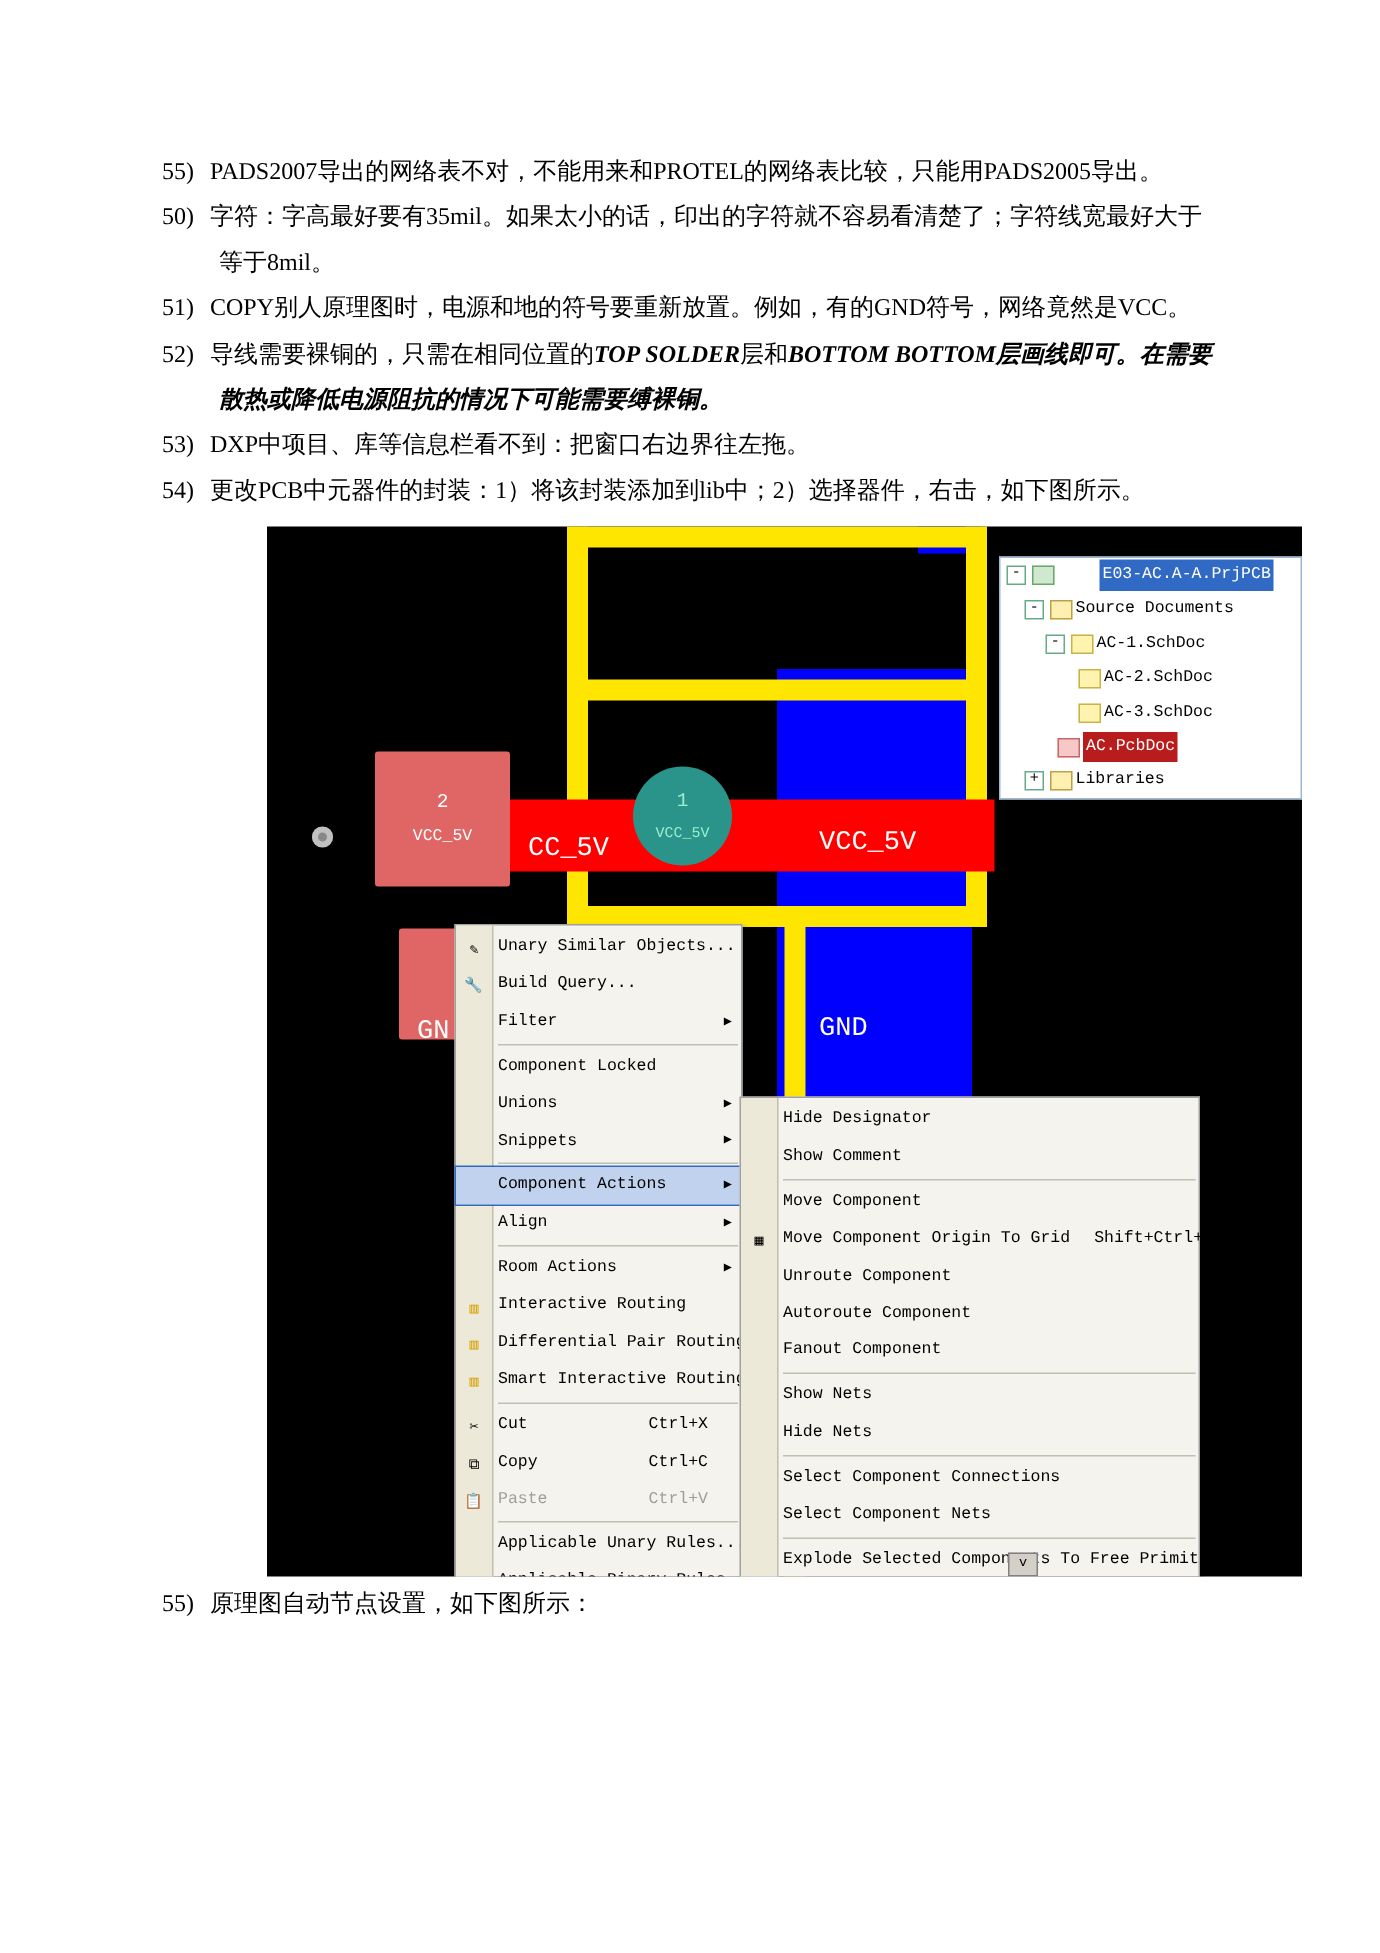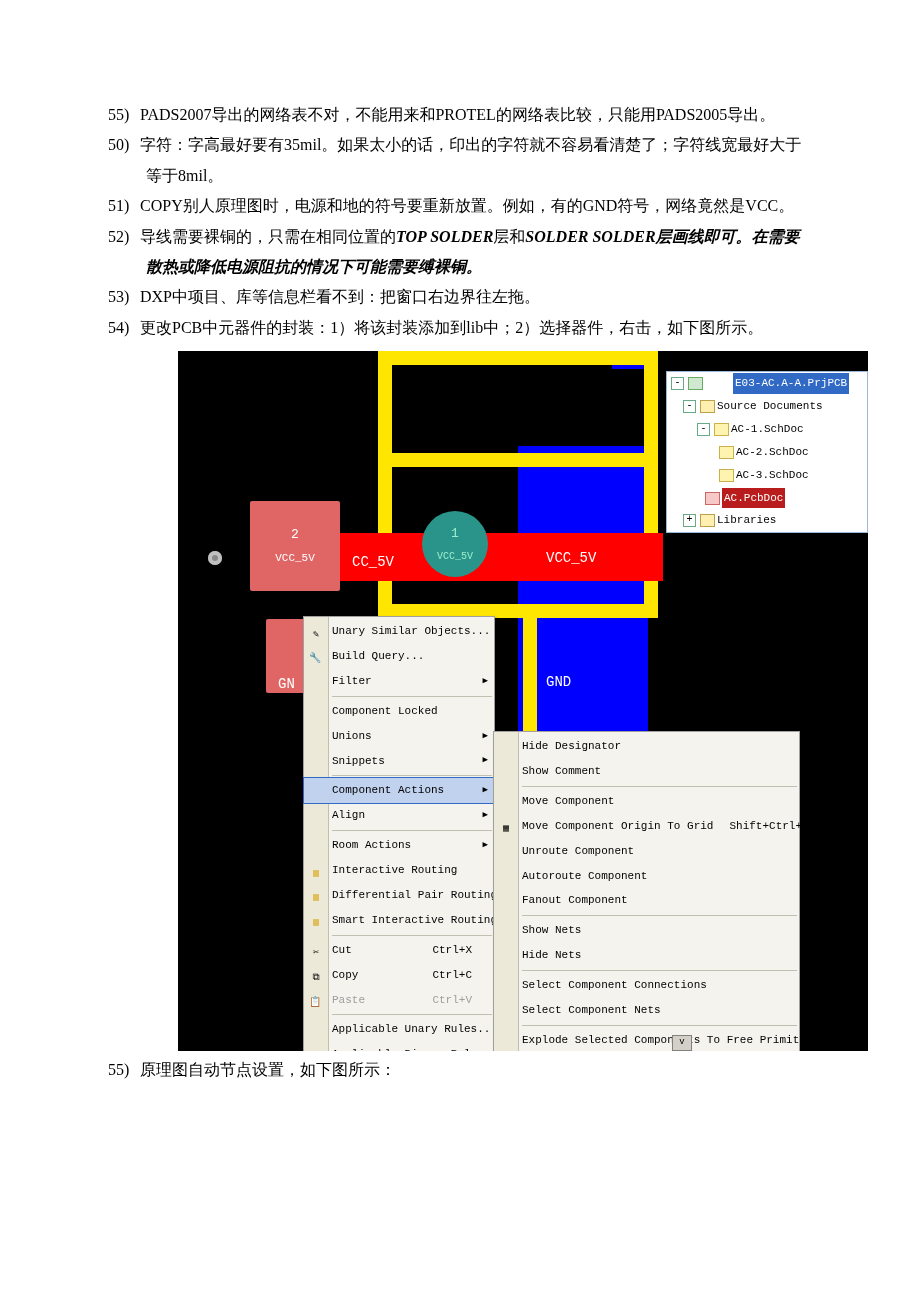--- a/index.html
+++ b/index.html
@@ -58,21 +58,21 @@
   .red-trace { position:absolute; background:#ff0000; }
   .pad.round {
     border-radius:50%; background:#2a948a; color:#9ec;
   }
   .via {
     position:absolute; width:14px;height:14px;border-radius:50%;
     background:#888; box-shadow:0 0 0 4px #c0c0c0 inset;
   }
   .ytrace { position:absolute; background:#ffe600; }
   .btrace { position:absolute; background:#0000ff; }
-  .netlbl { position:absolute; color:#fff; font-size:14px; }
+  .netlbl { position:absolute; color:#fff; font-size:18px; }
   
   .tree {
     position:absolute; right:0; top:20px; width:200px;
     background:#fff; border:1px solid #9cb6d9; font-size:11px;
     color:#000;
   }
   .tree-row { display:flex; align-items:center; gap:2px; padding:1px 2px 1px 0; white-space:nowrap; }
   .tree-row .ind { display:inline-block; }
   .tree-ic { width:11px; height:11px; border:1px solid #6a8; background:#fff; color:#000;
     font-size:10px; line-height:9px; text-align:center; margin-right:2px; display:inline-block;}
@@ -112,21 +112,21 @@
 </style>
 </head>
 <body>
 
 <div class="page">
 <ol class="main">
   <li><span class="num">55)</span><span>PADS2007导出的网络表不对，不能用来和PROTEL的网络表比较，只能用PADS2005导出。</span></li>
   <li><span class="num">50)</span><span>字符：字高最好要有35mil。如果太小的话，印出的字符就不容易看清楚了；字符线宽最好大于等于8mil。</span></li>
   <li><span class="num">51)</span><span>COPY别人原理图时，电源和地的符号要重新放置。例如，有的GND符号，网络竟然是VCC。</span></li>
   <li>
-    <span class="num">52)</span><span>导线需要裸铜的，只需在相同位置的</span><span class="bold">TOP SOLDER</span><span>层和</span><span class="bold">SOLDER SOLDER</span><span class="bold">层画线即可。在需要散热或降低电源阻抗的情况下可能需要缚裸铜。</span>
+    <span class="num">52)</span><span>导线需要裸铜的，只需在相同位置的</span><span class="bold">TOP SOLDER</span><span>层和</span><span class="bold">BOTTOM BOTTOM</span><span class="bold">层画线即可。在需要散热或降低电源阻抗的情况下可能需要缚裸铜。</span>
   </li>
   <li><span class="num">53)</span><span>DXP中项目、库等信息栏看不到：把窗口右边界往左拖。</span></li>
   <li><span class="num">54)</span><span>更改PCB中元器件的封装：1）将该封装添加到lib中；2）选择器件，右击，如下图所示。</span></li>
 </ol>
 
 <div class="screenshot-wrap">
   <div class="pcb">
 
     <div class="btrace" style="left:340px; top:95px; width:130px; height:360px;"></div>
     <div class="btrace" style="left:434px; top:0; width:42px; height:18px;"></div>

